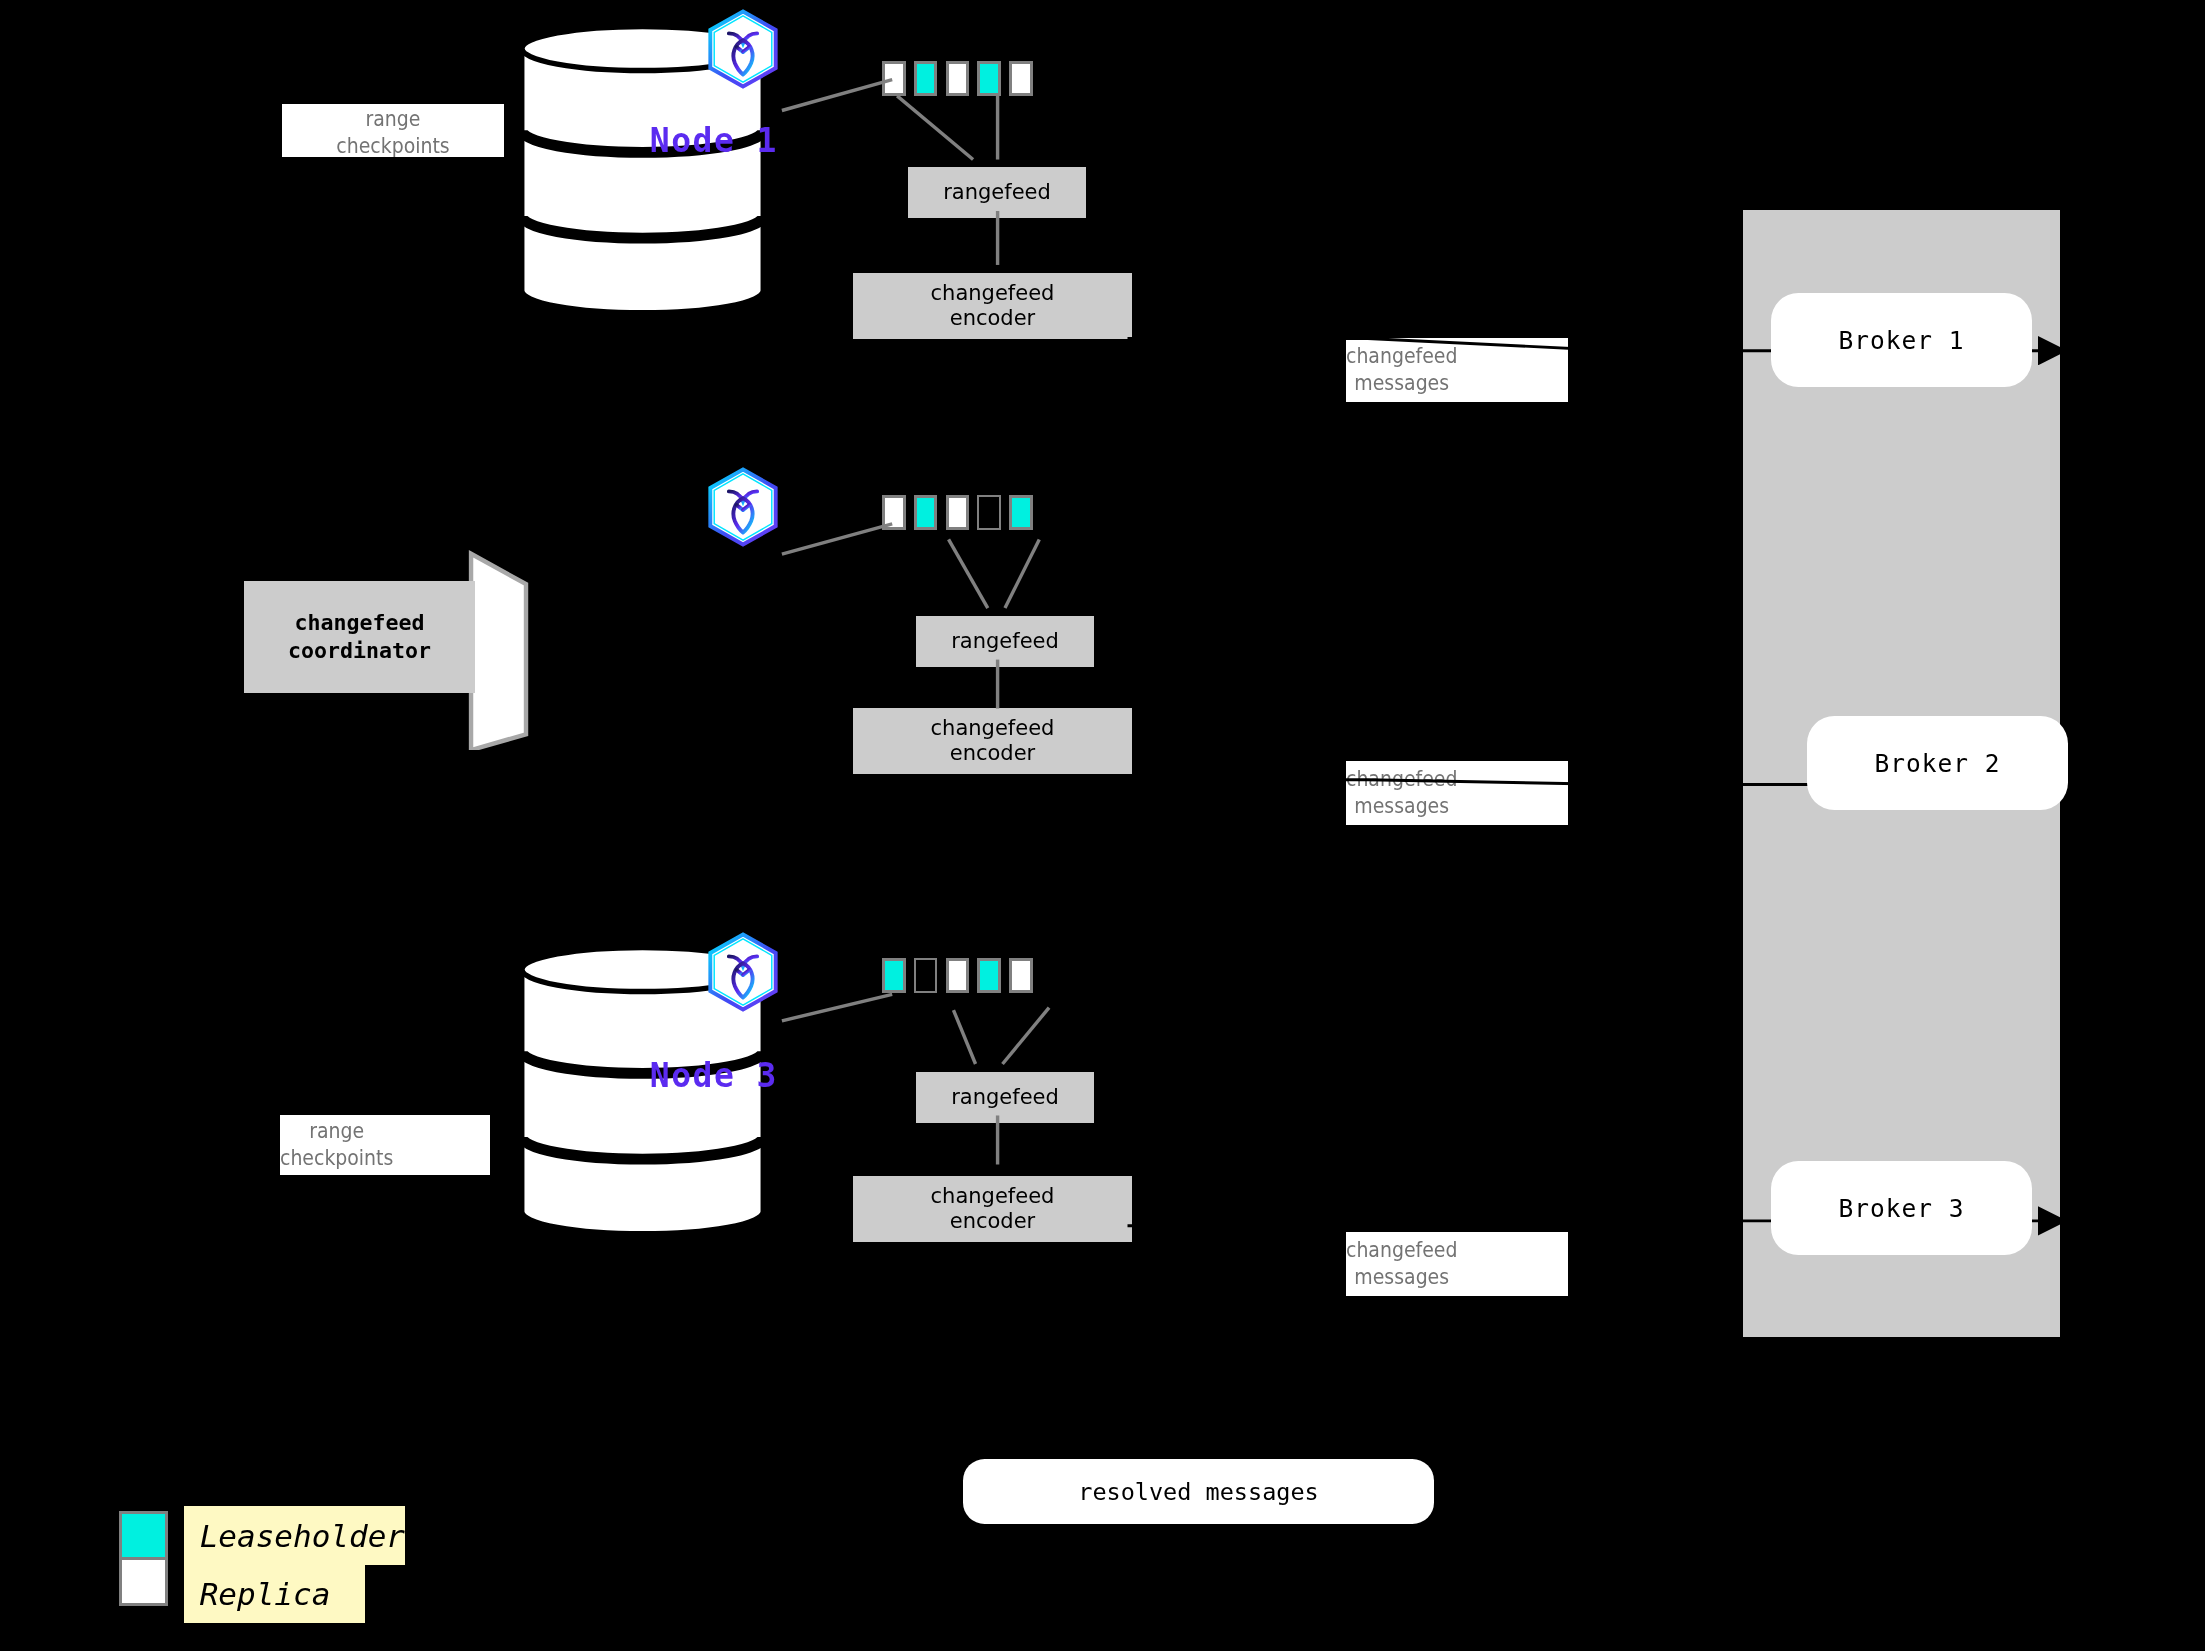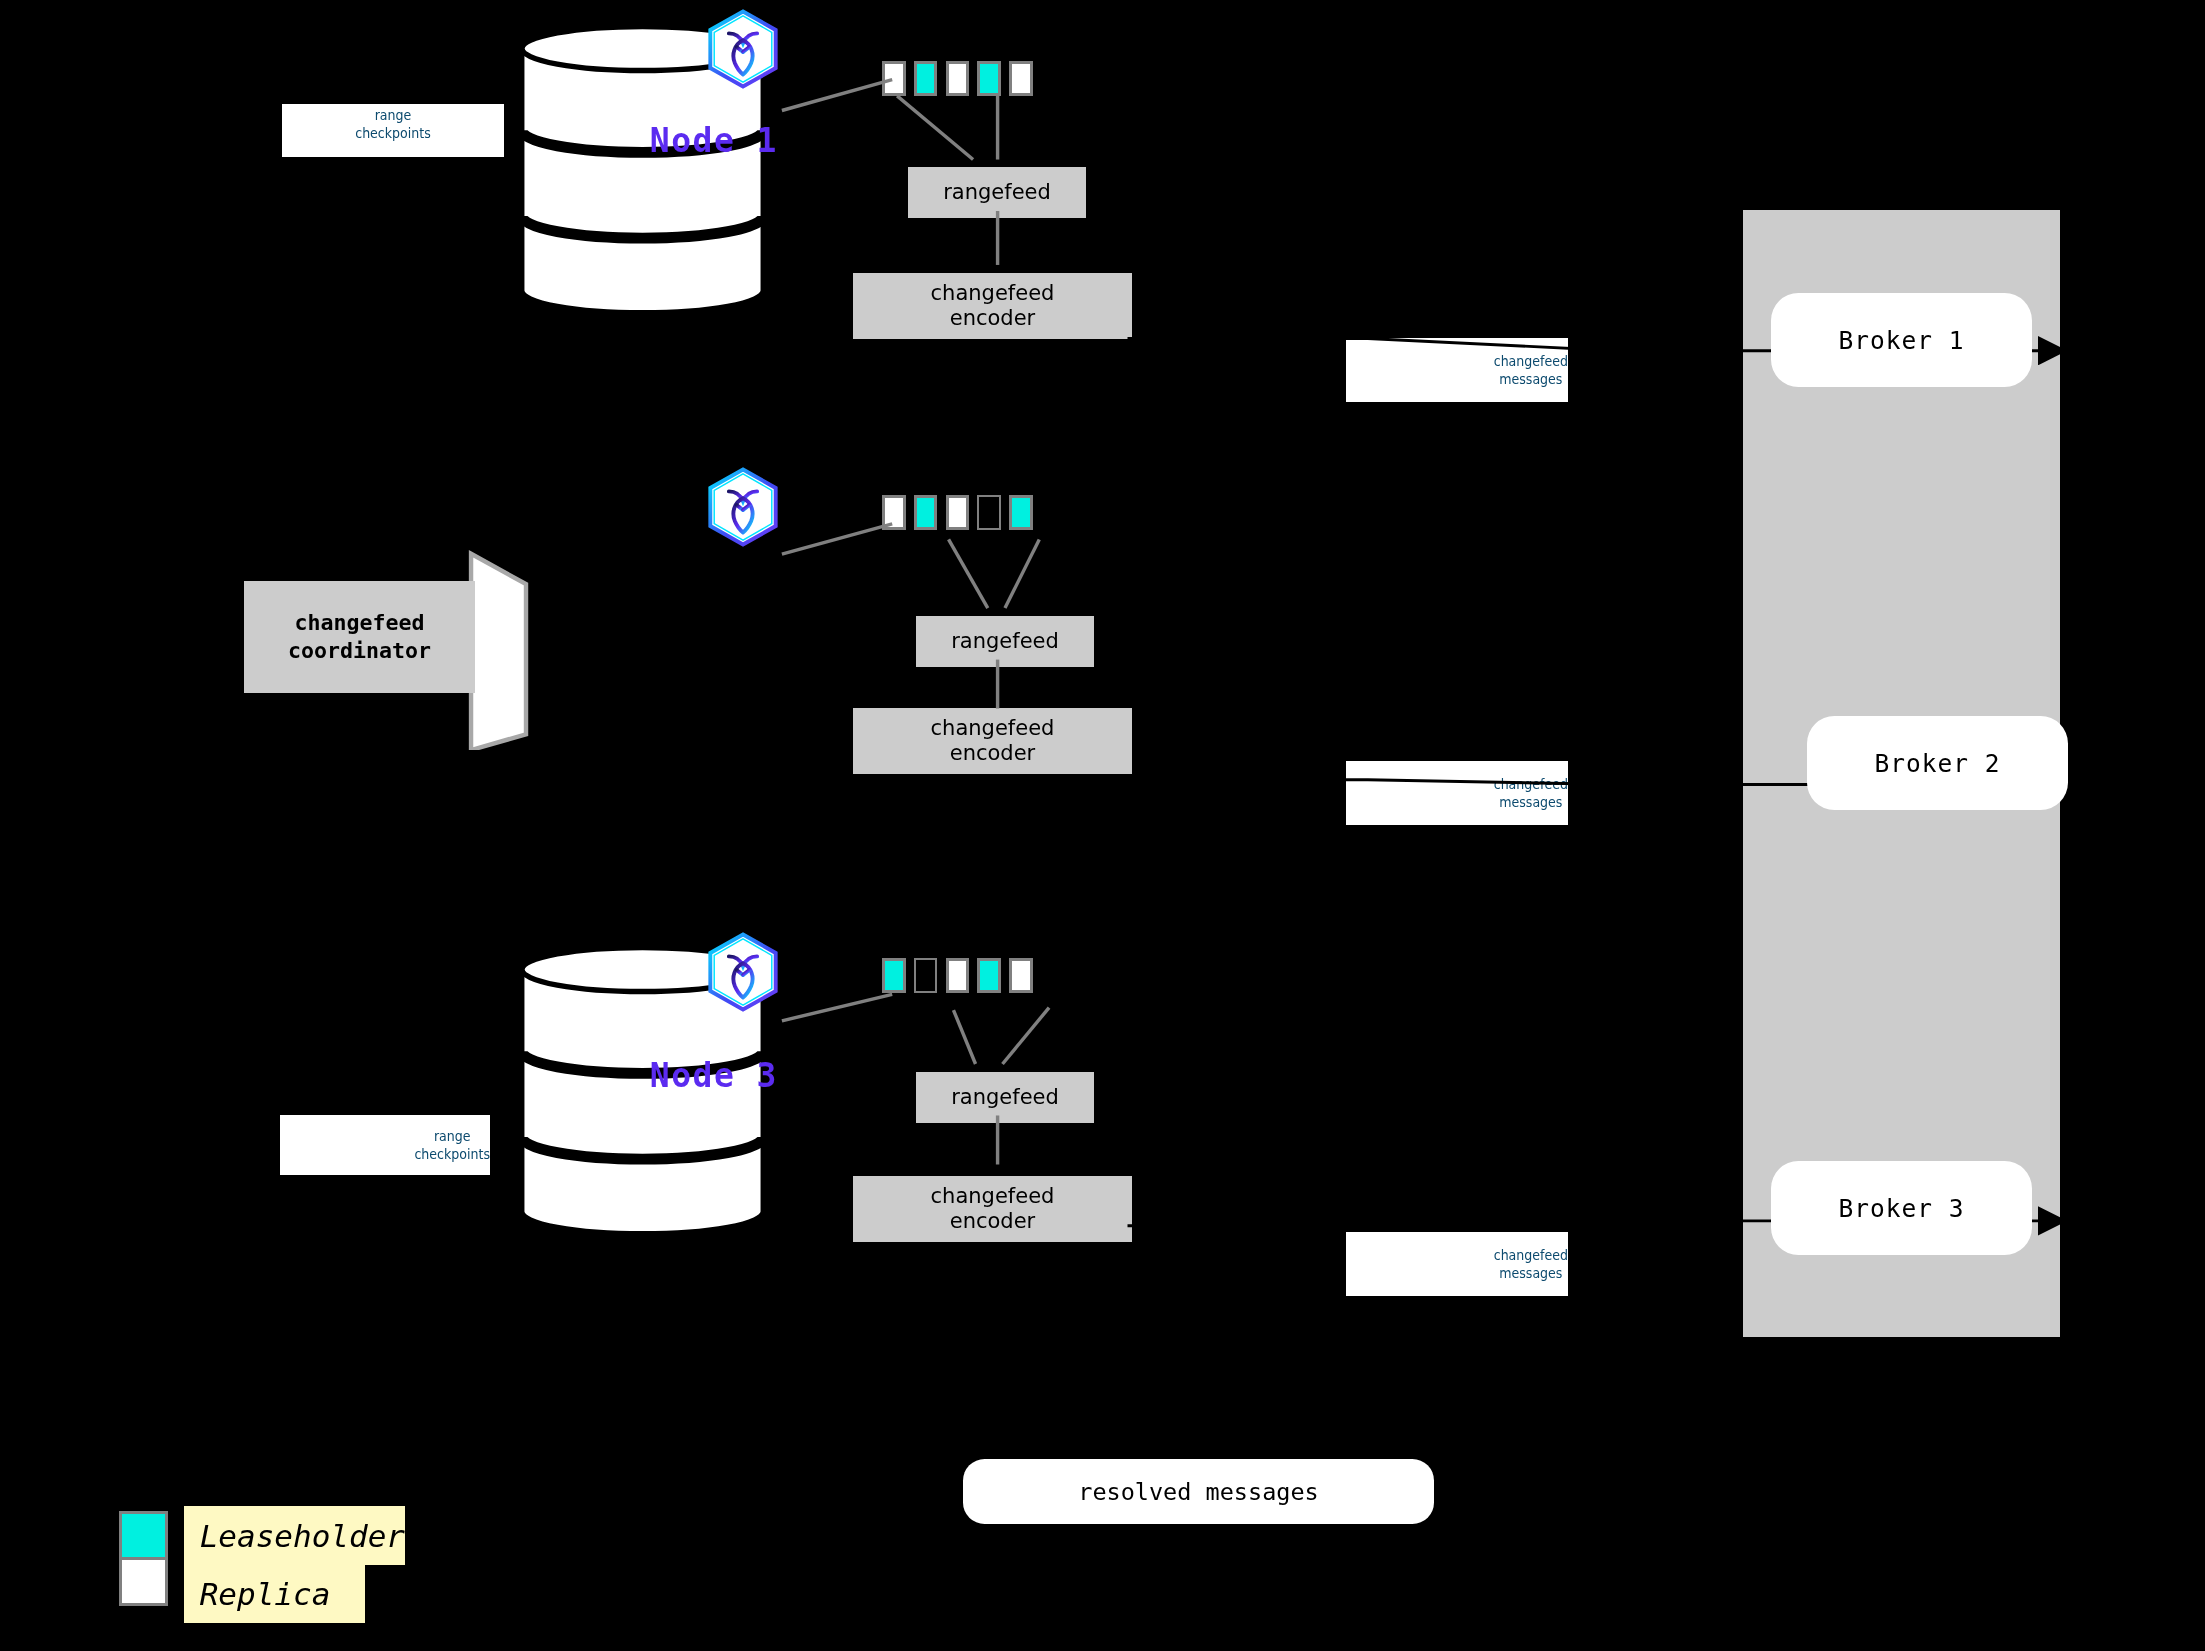--- a/index.html
+++ b/index.html
@@ -79,28 +79,28 @@
     justify-content: center;
     text-align: center;
     box-sizing: border-box;
     margin-top: 8px;
   }
 
   
   .wlabel {
     position: absolute;
     background: #FFFFFF;
-    color: #0c4a6e;
+    color: #737373;
     font-family: "DejaVu Sans Condensed", "DejaVu Sans", sans-serif;
-    font-size: 14px;
+    font-size: 21px;
     line-height: 1.30;
     text-align: center;
     display: flex;
     align-items: center;
-    justify-content: flex-end;
+    justify-content: flex-start;
     box-sizing: border-box;
     overflow: visible;
   }
   .wlabel.clip { align-items: flex-start; padding-top: 2px; }
 
   
   .coord-box {
     position: absolute;
     background: #CCCCCC;
     color: #000;

